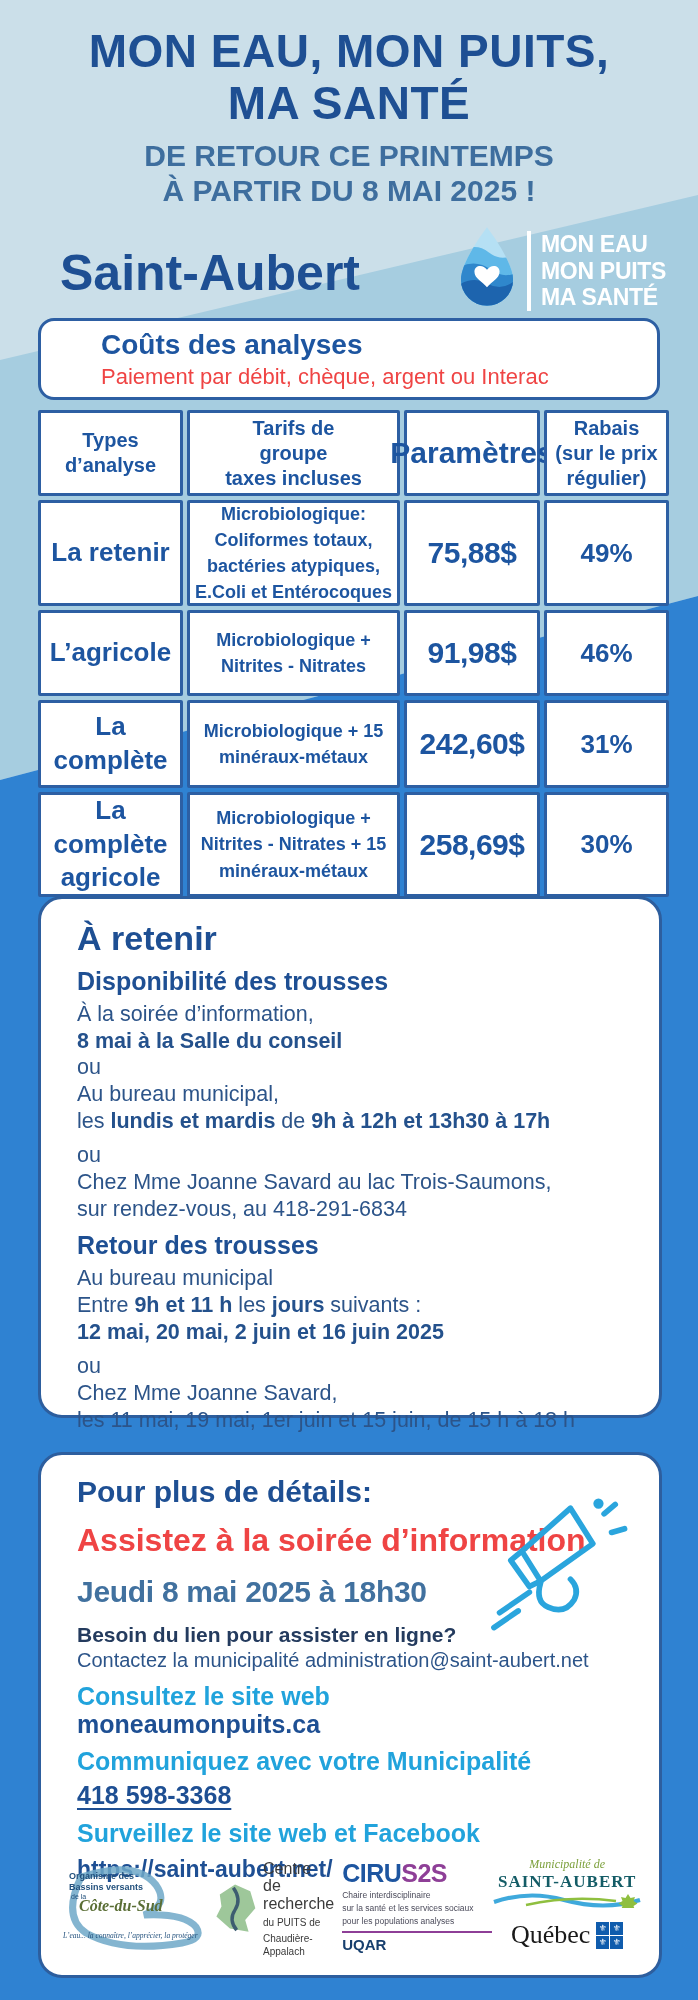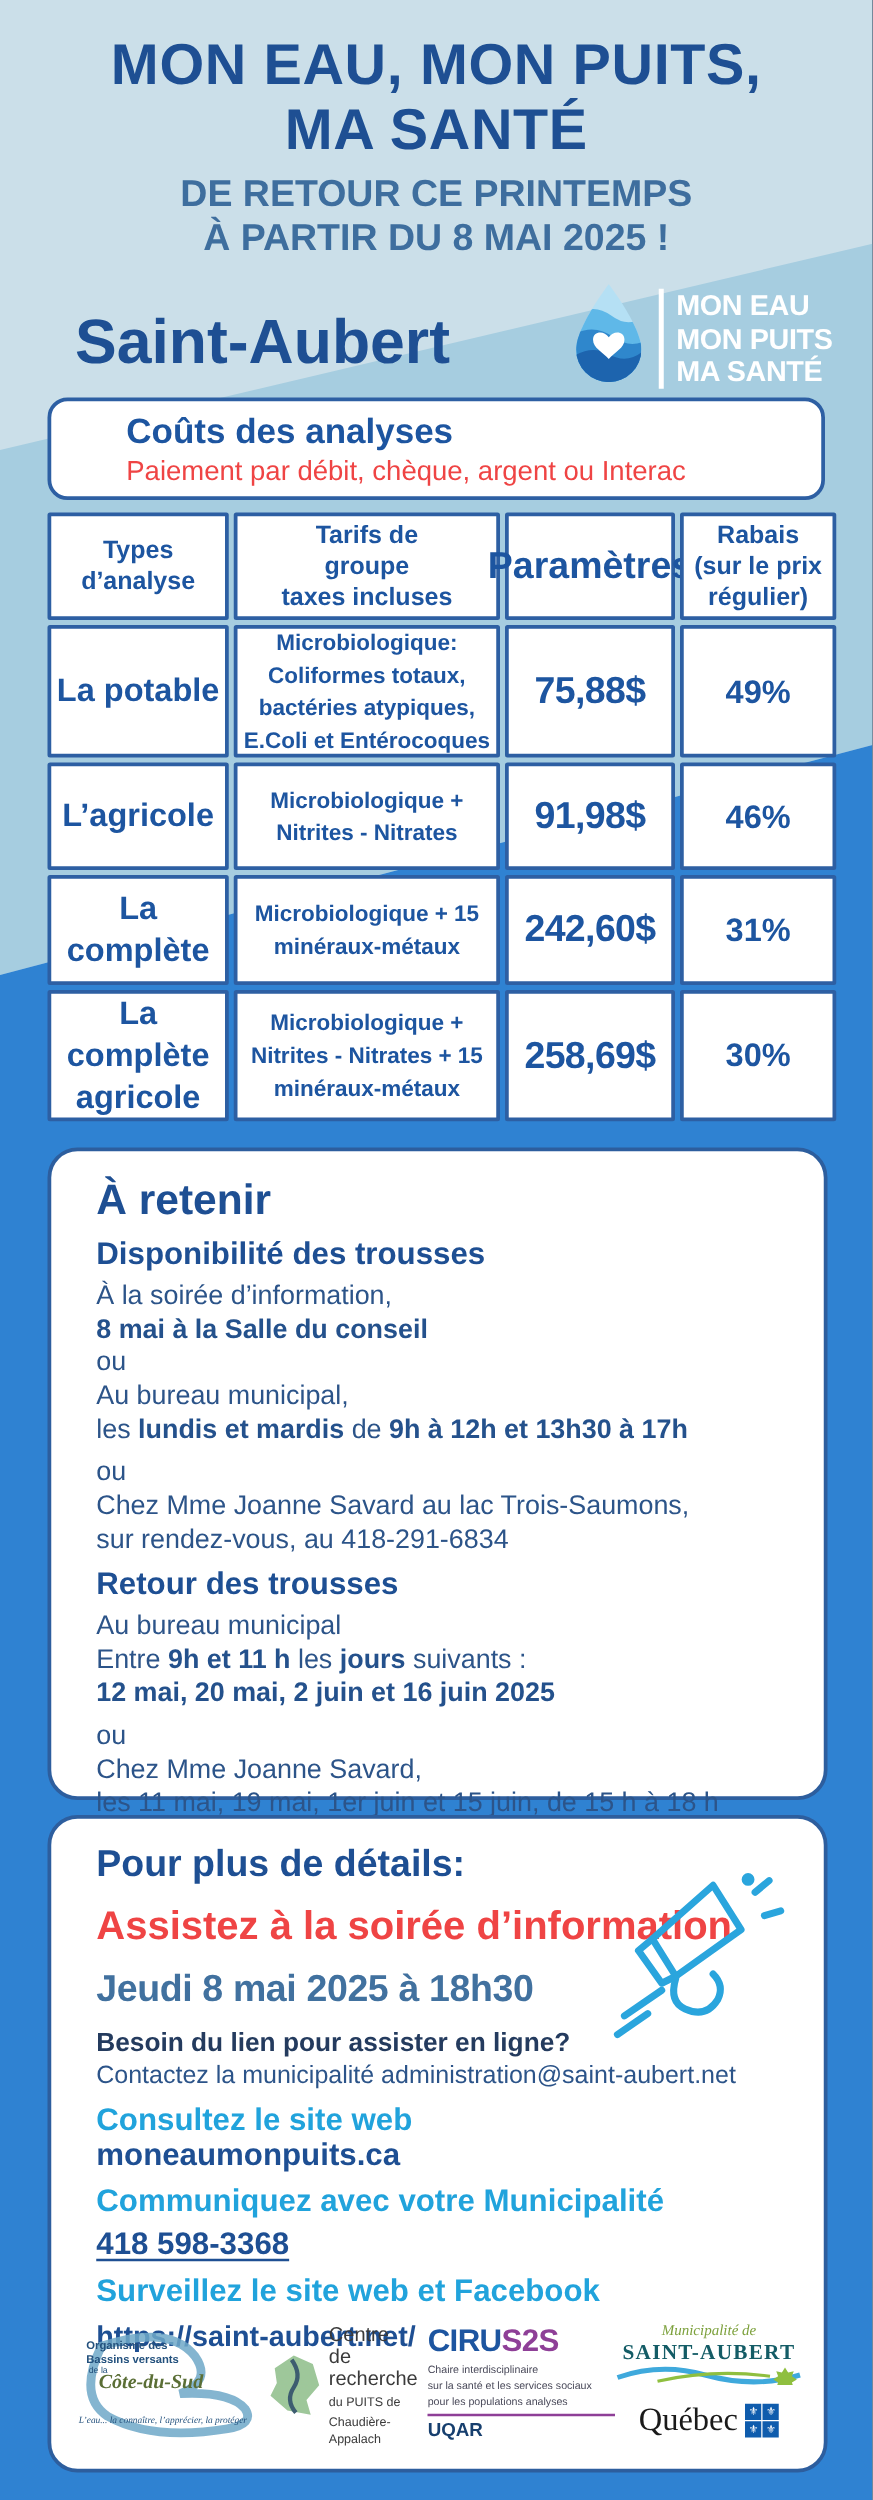--- a/index.html
+++ b/index.html
@@ -36,21 +36,21 @@
   .c-head{font-weight:bold;font-size:20px;line-height:1.25;}
   .c-param-head{font-weight:bold;font-size:30px;}
   .c-type{font-weight:bold;font-size:26px;line-height:1.3;}
   .c-param{font-weight:bold;font-size:18px;line-height:1.45;}
   .c-price{font-weight:bold;font-size:30px;letter-spacing:-.5px;}
   .c-disc{font-weight:bold;font-size:26px;}
 
   
   .card{position:absolute;left:38px;width:624px;background:#fff;border:3px solid #2d5e9e;
         border-radius:24px;box-sizing:border-box;}
-  .card-retenir{top:918px;height:522px;padding:20px 20px 27px 36px;}
+  .card-retenir{top:896px;height:522px;padding:20px 20px 27px 36px;}
   .card-details{top:1452px;height:526px;padding:20px 20px 12px 36px;}
 
   .h-retenir{font-size:34px;font-weight:bold;color:#1e4f93;}
   .h-sub{font-size:25px;font-weight:bold;color:#1e4f93;margin-top:9px;}
   .r-line{font-size:21.5px;color:#2c5489;line-height:1.24;}
   .r-line b{color:#24518c;}
   .gap-top{margin-top:8px;}
 
   .h-details{font-size:30px;font-weight:bold;color:#1e4f93;}
   .d-event{font-size:32px;font-weight:bold;color:#ef4444;margin-top:13px;}
@@ -146,21 +146,21 @@
     <div class="cell c-head">Types
 d’analyse</div>
     <div class="cell c-head">Tarifs de
 groupe
 taxes incluses</div>
     <div class="cell c-param-head">Paramètres</div>
     <div class="cell c-head">Rabais
 (sur le prix
 régulier)</div>
 
-    <div class="cell c-type">La potable</div>
+    <div class="cell c-type">La retenir</div>
     <div class="cell c-param">Microbiologique:
 Coliformes totaux,
 bactéries atypiques,
 E.Coli et Entérocoques</div>
     <div class="cell c-price">75,88$</div>
     <div class="cell c-disc">49%</div>
 
     <div class="cell c-type">L’agricole</div>
     <div class="cell c-param">Microbiologique +
 Nitrites - Nitrates</div>

